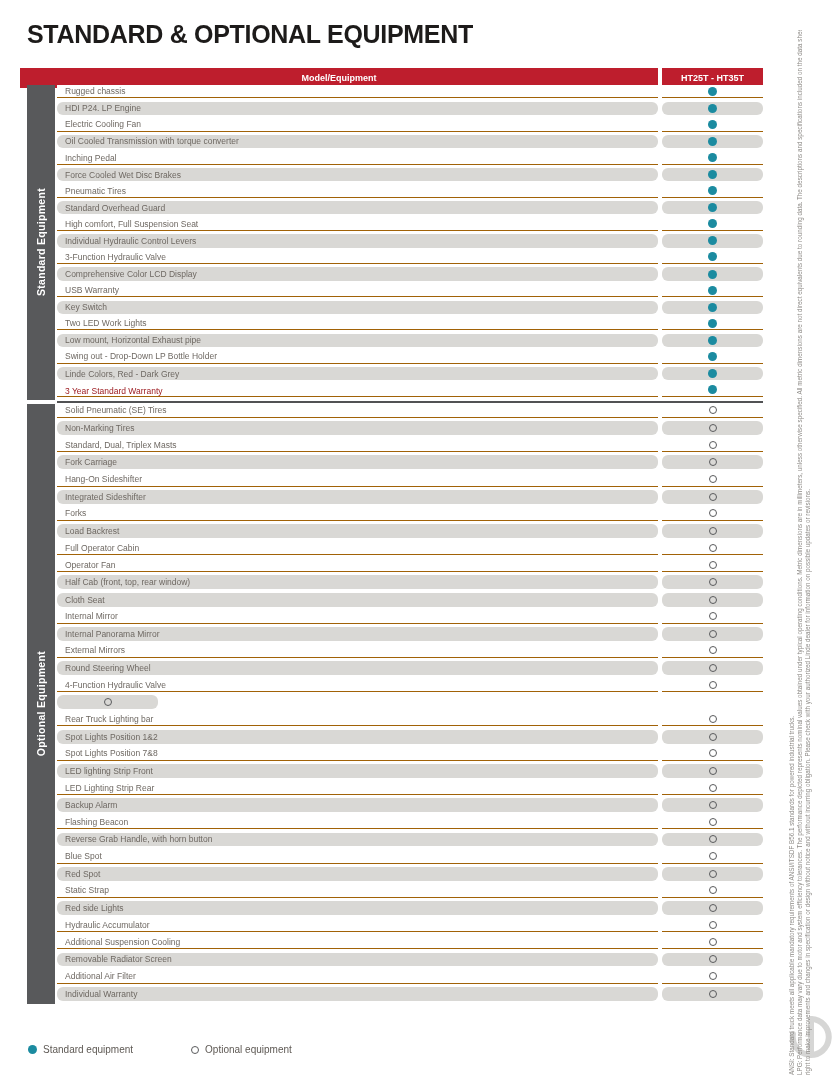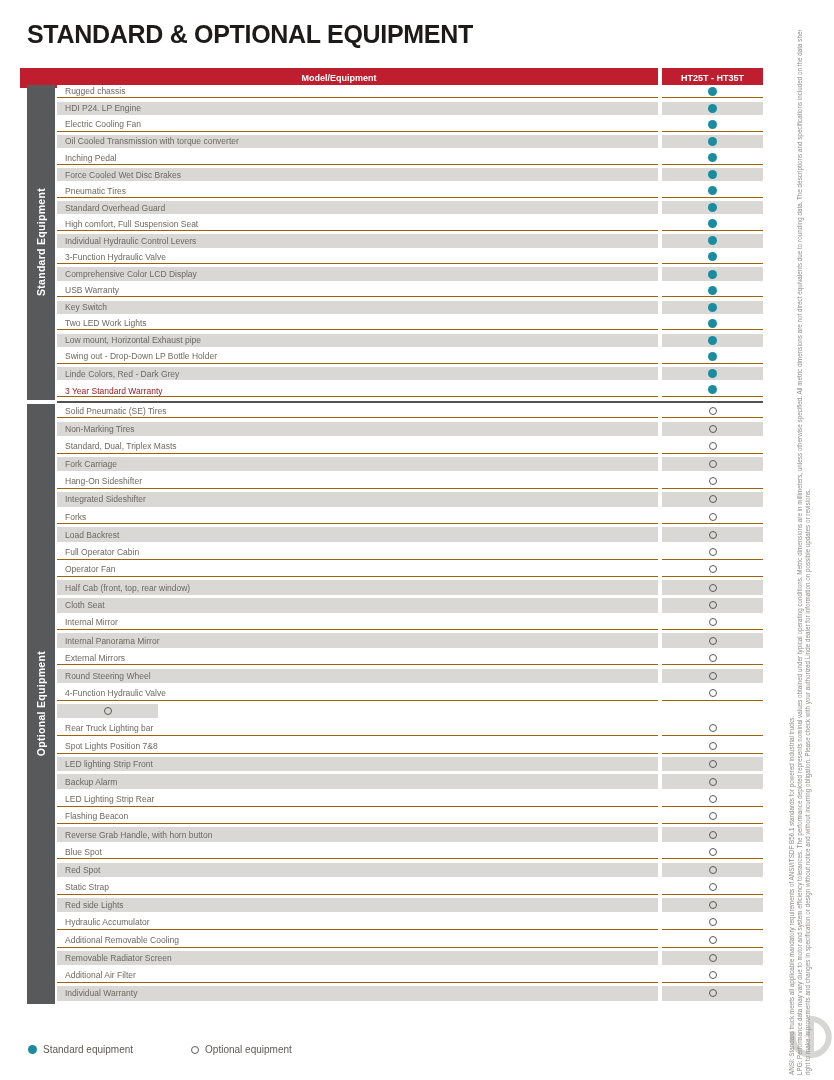--- a/index.html
+++ b/index.html
@@ -35,21 +35,21 @@
     color:#fff;font-weight:bold;font-size:10.5px;letter-spacing:0.3px;white-space:nowrap;
   }
   .rows{flex:1;display:flex;flex-direction:column;margin-left:2px;}
   .row{flex:1;display:flex;align-items:stretch;padding-bottom:3.2px;box-sizing:border-box;}
   .cell{box-sizing:border-box;}
   .name-cell{
     flex:1;margin-right:4px;display:flex;align-items:center;
     padding-left:8px;font-size:8.5px;color:var(--txt);
   }
   .dot-cell{width:101px;display:flex;align-items:center;justify-content:center;}
-  .row.shade .cell{background:var(--rowgray);}
+  .row.shade .cell{background:var(--rowgray);border-radius:6px;}
   .row.plain .cell{background:#ffffff;border-bottom:1px solid #a16207;}
   .name-cell.hl{color:var(--warranty);align-items:flex-end;}
   .dot{display:inline-block;border-radius:50%;}
   .dot.filled{width:9px;height:9px;background:var(--teal);}
   .dot.open{width:6px;height:6px;border:1.4px solid #5a5b5d;background:transparent;}
   .section-divider{height:2px;background:#515254;margin:1px 0 1px 37px;}
   .legend{
     position:absolute;left:28px;top:1044px;display:flex;align-items:center;
     font-size:10px;color:#5e5954;
   }
@@ -385,54 +385,62 @@
           </div>
         </div>
         <div class="row plain">
           <div class="cell name-cell">
             <span>Rear Truck Lighting bar</span>
           </div>
           <div class="cell dot-cell">
             <span class="dot open"></span>
           </div>
         </div>
+        <div class="row shade">
+          <div class="cell name-cell">
+            <span>Spot Lights Position 1&amp;2</span>
+          </div>
+          <div class="cell dot-cell">
+            <span class="dot open"></span>
+          </div>
+        </div>
         <div class="row plain">
           <div class="cell name-cell">
             <span>Spot Lights Position 7&amp;8</span>
           </div>
           <div class="cell dot-cell">
             <span class="dot open"></span>
           </div>
         </div>
         <div class="row shade">
           <div class="cell name-cell">
             <span>LED lighting Strip Front</span>
           </div>
           <div class="cell dot-cell">
             <span class="dot open"></span>
           </div>
         </div>
+        <div class="row plain">
+          <div class="cell name-cell">
+            <span>LED Lighting Strip Rear</span>
+          </div>
+          <div class="cell dot-cell">
+            <span class="dot open"></span>
+          </div>
+        </div>
         <div class="row shade">
           <div class="cell name-cell">
             <span>Backup Alarm</span>
           </div>
           <div class="cell dot-cell">
             <span class="dot open"></span>
           </div>
         </div>
         <div class="row plain">
           <div class="cell name-cell">
-            <span>LED Lighting Strip Rear</span>
-          </div>
-          <div class="cell dot-cell">
-            <span class="dot open"></span>
-          </div>
-        </div>
-        <div class="row plain">
-          <div class="cell name-cell">
             <span>Flashing Beacon</span>
           </div>
           <div class="cell dot-cell">
             <span class="dot open"></span>
           </div>
         </div>
         <div class="row shade">
           <div class="cell name-cell">
             <span>Reverse Grab Handle, with horn button</span>
           </div>
@@ -475,21 +483,21 @@
         <div class="row plain">
           <div class="cell name-cell">
             <span>Hydraulic Accumulator</span>
           </div>
           <div class="cell dot-cell">
             <span class="dot open"></span>
           </div>
         </div>
         <div class="row plain">
           <div class="cell name-cell">
-            <span>Additional Removable Cooling</span>
+            <span>Additional Suspension Cooling</span>
           </div>
           <div class="cell dot-cell">
             <span class="dot open"></span>
           </div>
         </div>
         <div class="row shade">
           <div class="cell name-cell">
             <span>Removable Radiator Screen</span>
           </div>
           <div class="cell dot-cell">

